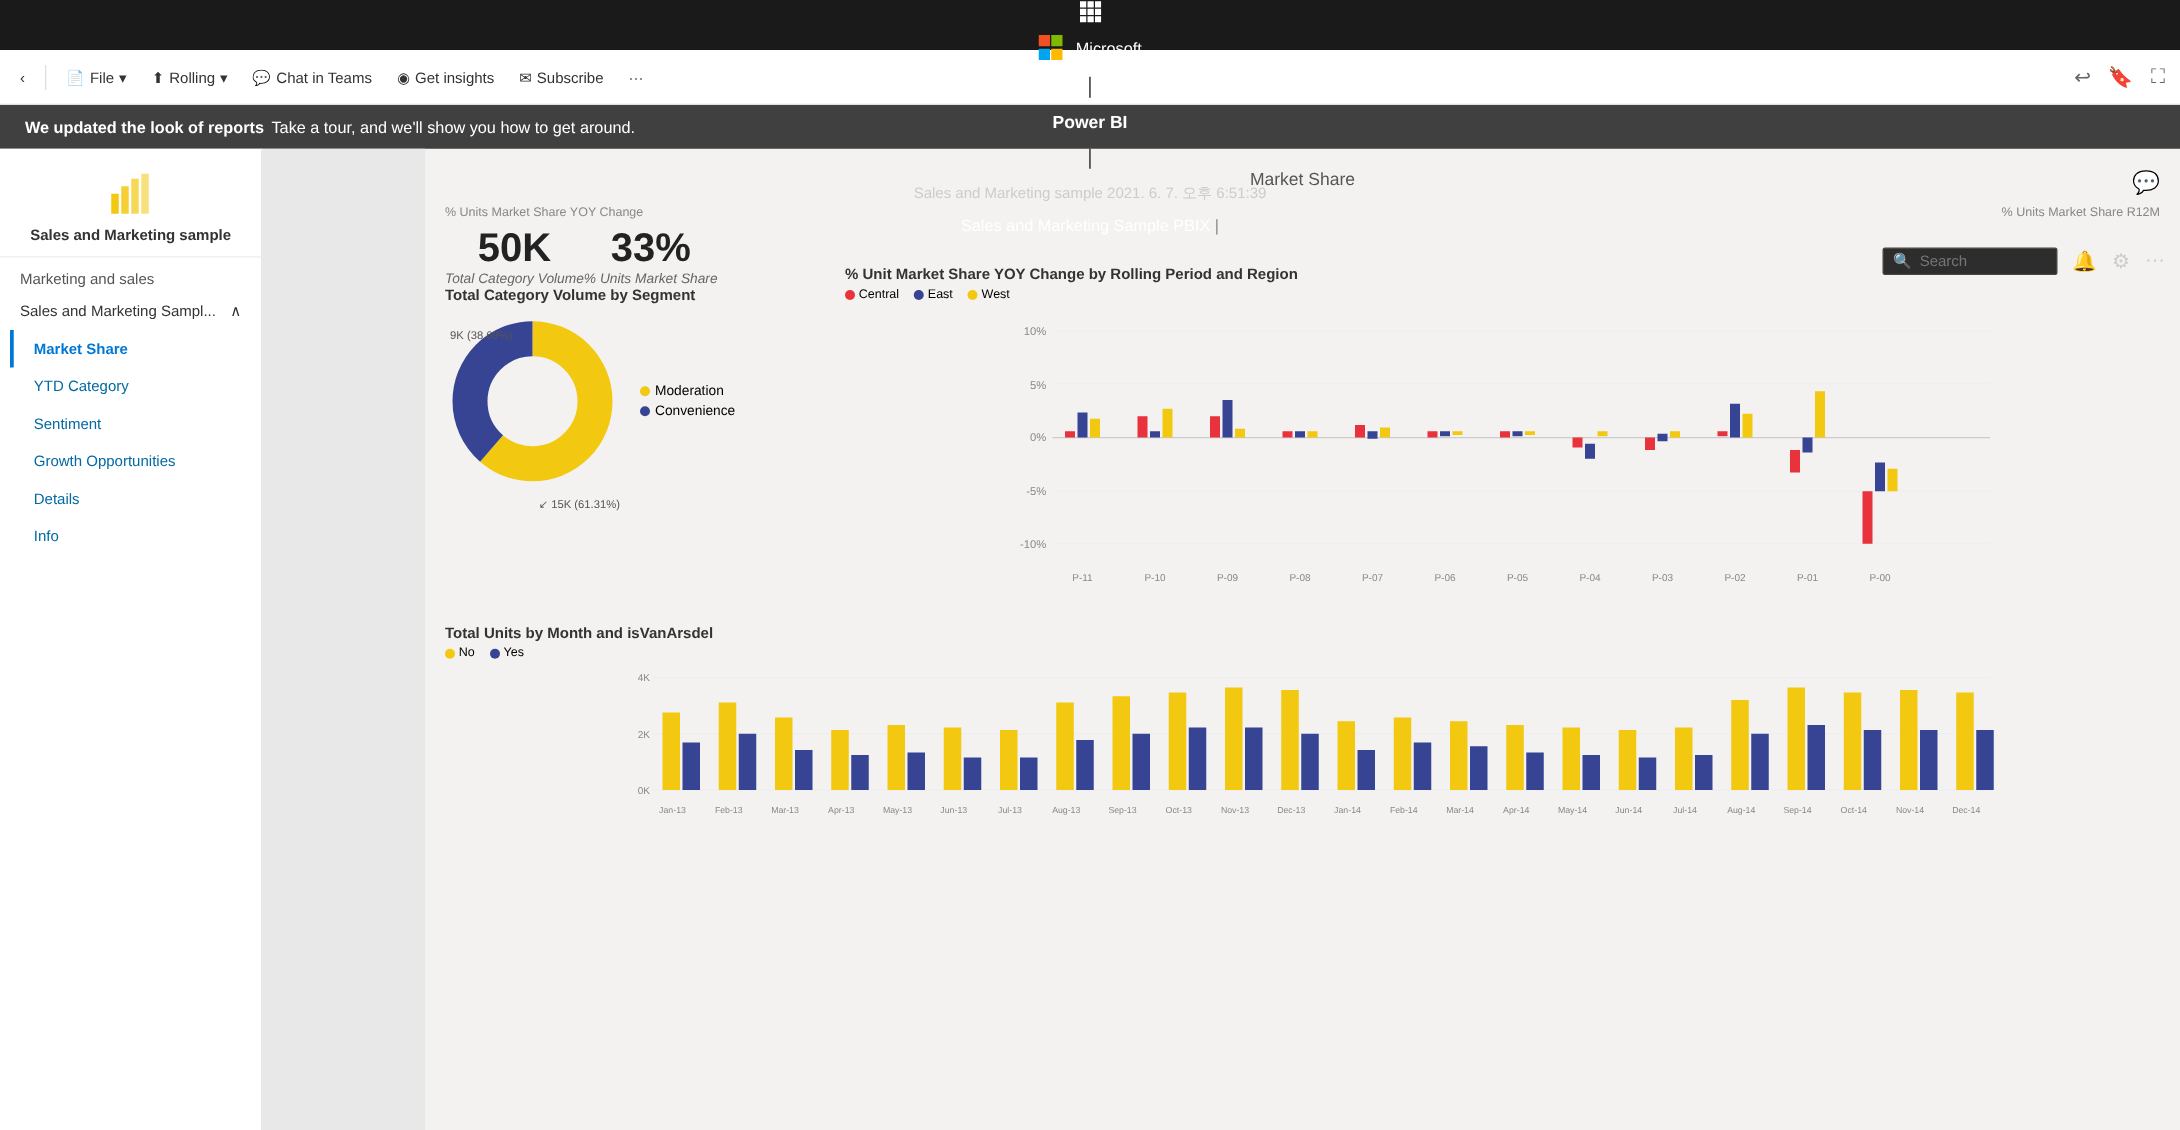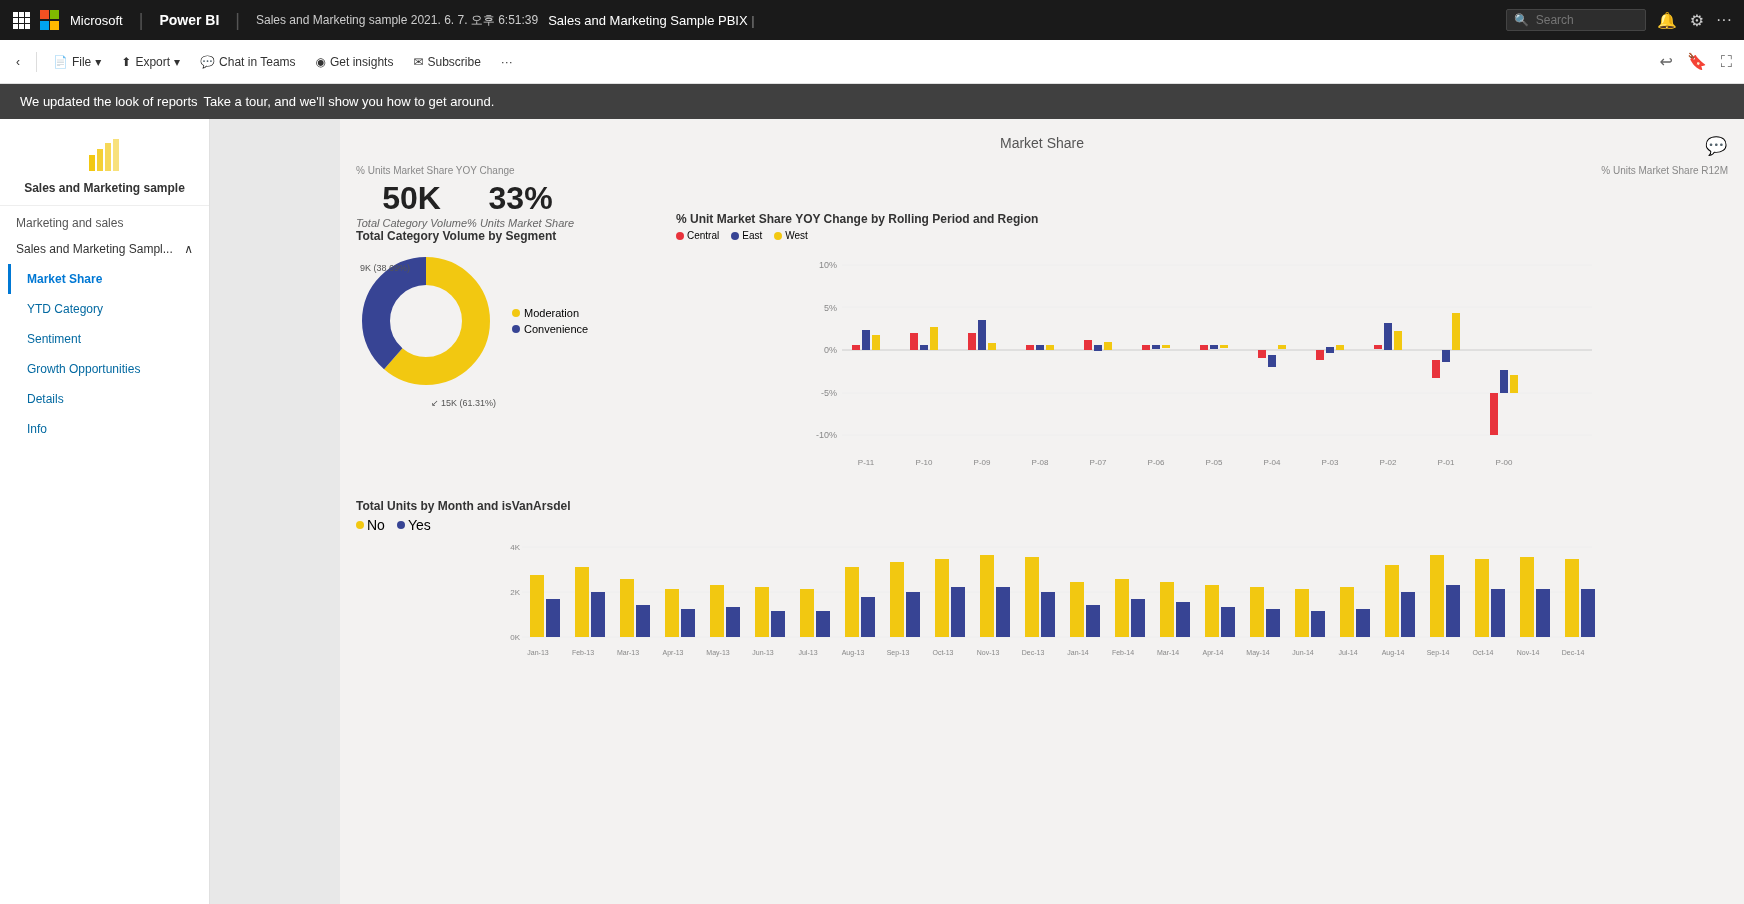--- a/index.html
+++ b/index.html
@@ -1,21 +1,21 @@
 <!DOCTYPE html>
 <html><head>
   <meta charset="utf-8">
   <style>
     * { box-sizing: border-box; margin: 0; padding: 0; }
     body { font-family: 'Segoe UI', Arial, sans-serif; font-size: 12px; background: #f3f2f1; overflow: hidden; }
 
     
     .topbar {
       display: flex; align-items: center; background: #1a1a1a; height: 40px;
-      padding: 0 12px; gap: 10px; color: #fff;
+      padding: 0 12px; gap: 10px; color: #fff; flex-direction: column;
     }
     .topbar-grid { display: flex; align-items: center; gap: 6px; cursor: pointer; }
     .topbar-grid svg { width: 18px; height: 18px; }
     .topbar-ms { display: flex; align-items: center; gap: 6px; }
     .topbar-ms .ms-logo { width: 20px; height: 20px; display: flex; flex-wrap: wrap; gap: 1px; }
     .ms-sq { width: 9px; height: 9px; }
     .topbar-sep { color: #555; font-size: 18px; margin: 0 6px; }
     .topbar-report { font-size: 12px; color: #ccc; }
     .topbar-center { flex: 1; text-align: left; font-size: 13px; color: #fff; font-weight: 500; }
     .topbar-right { display: flex; align-items: center; gap: 12px; margin-left: auto; }
@@ -37,21 +37,21 @@
       border-radius: 2px;
     }
     .toolbar-sep { width: 1px; height: 20px; background: #ddd; margin: 0 4px; }
     .toolbar-right { margin-left: auto; display: flex; gap: 6px; align-items: center; }
     .toolbar-icon { font-size: 16px; color: #666; cursor: pointer; padding: 4px; }
 
     
     .banner {
       background: #404040; color: #fff; padding: 10px 20px; font-size: 13px; display: flex; align-items: center; gap: 6px;
     }
-    .banner strong { font-weight: 400; }
+    .banner strong { font-weight: 700; }
 
     
     .layout { display: flex; height: calc(100vh - 84px); }
 
     
     .sidebar { width: 210px; background: #fff; border-right: 1px solid #e0e0e0; display: flex; flex-direction: column; flex-shrink: 0; }
     .sidebar-logo { display: flex; flex-direction: column; align-items: center; padding: 16px 10px 10px; border-bottom: 1px solid #eee; }
     .sidebar-logo-icon { width: 40px; height: 40px; }
     .sidebar-logo-text { font-size: 12px; font-weight: 600; text-align: center; margin-top: 6px; color: #333; }
     .sidebar-section-label { font-size: 12px; color: #555; padding: 10px 16px 4px; }
@@ -84,21 +84,21 @@
 
     
     .bar-chart-title { font-size: 12px; font-weight: 600; color: #333; margin-bottom: 4px; }
     .bar-legend { display: flex; gap: 12px; font-size: 10px; margin-bottom: 4px; }
     .bar-legend-item { display: flex; align-items: center; gap: 3px; }
     .bar-dot { width: 8px; height: 8px; border-radius: 50%; }
 
     
     .monthly-section { margin-top: 4px; }
     .monthly-title { font-size: 12px; font-weight: 600; color: #333; margin-bottom: 4px; }
-    .monthly-legend { display: flex; gap: 12px; font-size: 14px; margin-bottom: 4px; }
+    .monthly-legend { display: flex; gap: 12px; font-size: 10px; margin-bottom: 4px; }
 
     
     .right-header { display: flex; justify-content: space-between; font-size: 10px; color: #888; margin-bottom: 4px; padding-top: 2px; }
     .right-content { flex: 1; padding: 16px; overflow-y: auto; }
 
     
     .comment-icon { position: absolute; top: 0; right: 0; font-size: 18px; color: #333; cursor: pointer; }
   </style>
 </head>
 <body>
@@ -149,21 +149,21 @@
     <span>‹</span>
   </button>
   <div class="toolbar-sep"></div>
   <button class="toolbar-btn">
     <span style="color:#f2c811;">📄</span>
     <span>File</span>
     <span>▾</span>
   </button>
   <button class="toolbar-btn">
     <span>⬆</span>
-    <span>Export</span>
+    <span>Rolling</span>
     <span>▾</span>
   </button>
   <button class="toolbar-btn">
     <span style="color:#7b83eb;">💬</span>
     <span>Chat in Teams</span>
   </button>
   <button class="toolbar-btn">
     <span>◉</span>
     <span>Get insights</span>
   </button>

